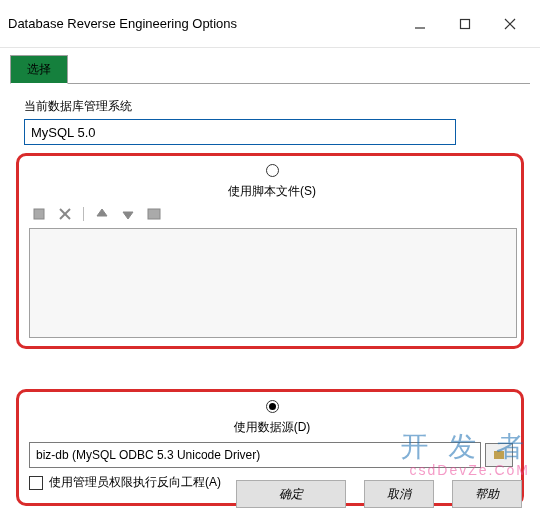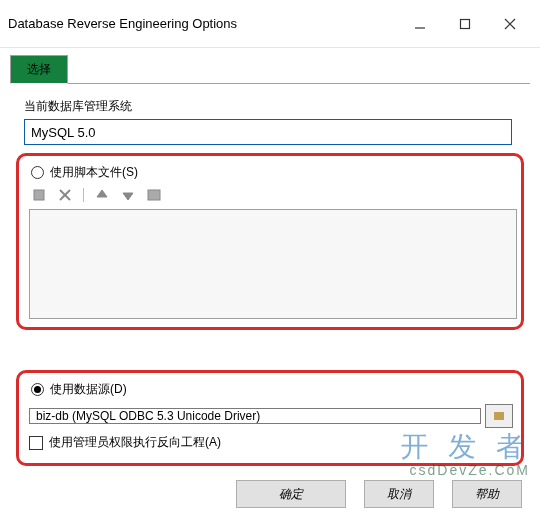--- a/index.html
+++ b/index.html
@@ -13,51 +13,51 @@
 .content { padding: 6px 10px 10px 10px; }
 
 .tabs { display: flex; border-bottom: 1px solid #a0a0a0; }
 .tab { padding: 5px 16px; border: 1px solid transparent; border-bottom: none; color: #000; position: relative; top: 1px; }
 .tab.active { border-color: #a0a0a0; background: #15803d; border-bottom: 1px solid #fff; }
 
 .tab-body { padding: 8px 6px 0 6px; }
 
 .section-label { color: #000; margin: 6px 0 4px 8px; }
 
-.input-blue { width: 488px; height: 24px; border: 1px solid #0a5da8; padding: 12px 6px; font-size: 13px; color: #000; margin-left: 8px; font-family: Tahoma, Arial, sans-serif; }
+.input-blue { width: 432px; height: 24px; border: 1px solid #0a5da8; padding: 12px 6px; font-size: 13px; color: #000; margin-left: 8px; font-family: Tahoma, Arial, sans-serif; }
 
 .red-box { border: 3px solid #d92b2b; border-radius: 10px; margin-top: 8px; padding: 6px 8px 8px 8px; position: relative; }
 
-.radio-row { display: flex; align-items: center; gap: 6px; margin: 2px 0 6px 4px; }
+.radio-row { display: flex; align-items: center; gap: 6px; margin: 2px 0 6px 4px; flex-direction: column; }
 .radio { width: 13px; height: 13px; border: 1px solid #333; border-radius: 50%; display: inline-flex; align-items: center; justify-content: center; }
 .radio.checked::after { content: ""; width: 7px; height: 7px; background: #000; border-radius: 50%; }
 .radio-label { color: #000; }
 
 .icon-row { display: flex; align-items: center; gap: 10px; margin: 4px 0 6px 4px; color: #888; }
 .icon-row .ico { width: 16px; height: 16px; display: inline-flex; align-items: center; justify-content: center; }
 .icon-row .sep { width: 1px; height: 14px; background: #bbb; }
 .icon-row svg { stroke: #888; fill: #888; }
 
 .script-box { width: 488px; height: 110px; border: 1px solid #a0a0a0; background: #f7f7f7; margin-left: 2px; }
 
 .middle-gap { height: 32px; }
 
 .ds-input-row { display: flex; align-items: center; gap: 4px; margin: 4px 0 6px 2px; }
-.ds-input { flex: 1; height: 16px; border: 1px solid #7a7a7a; padding: 0 6px; font-size: 12px; color: #000; font-family: Tahoma, Arial, sans-serif; }
+.ds-input { flex: 1; height: 26px; border: 1px solid #7a7a7a; padding: 0 6px; font-size: 12px; color: #000; font-family: Tahoma, Arial, sans-serif; }
 .ds-btn { width: 28px; height: 24px; border: 1px solid #7a7a7a; background: #efefef; display: flex; align-items: center; justify-content: center; }
 
 .check-row { display: flex; align-items: center; gap: 6px; margin: 2px 0 4px 2px; }
 .checkbox { width: 14px; height: 14px; border: 1px solid #333; }
 
 .buttonbar { position: absolute; bottom: 10px; right: 18px; display: flex; gap: 18px; align-items: center; }
 .btn { height: 28px; border: 1px solid #adadad; background: #e1e1e1; padding: 0 22px; font-size: 12px; color: #000; display: inline-flex; align-items: center; justify-content: center; font-style: italic; }
 .btn.primary { min-width: 110px; }
 
 .watermark { position: absolute; right: 10px; bottom: 40px; color: #1b6fb3; opacity: 0.55; font-size: 28px; font-family: Liberation Sans, sans-serif; letter-spacing: 6px; pointer-events: none; }
-.watermark .sub { font-size: 14px; color: #14532d; letter-spacing: 2px; display: block; text-align: right; margin-top: -4px; }
+.watermark .sub { font-size: 14px; color: #ec4899; letter-spacing: 2px; display: block; text-align: right; margin-top: -4px; }
 </style>
 </head>
 <body>
 
 <div class="titlebar">
   <span class="titlebar-title">Database Reverse Engineering Options</span>
   <span class="titlebar-btn">
     <svg viewBox="0 0 12 12">
         <line x1="1" y1="10" x2="11" y2="10"></line>
       </svg>

